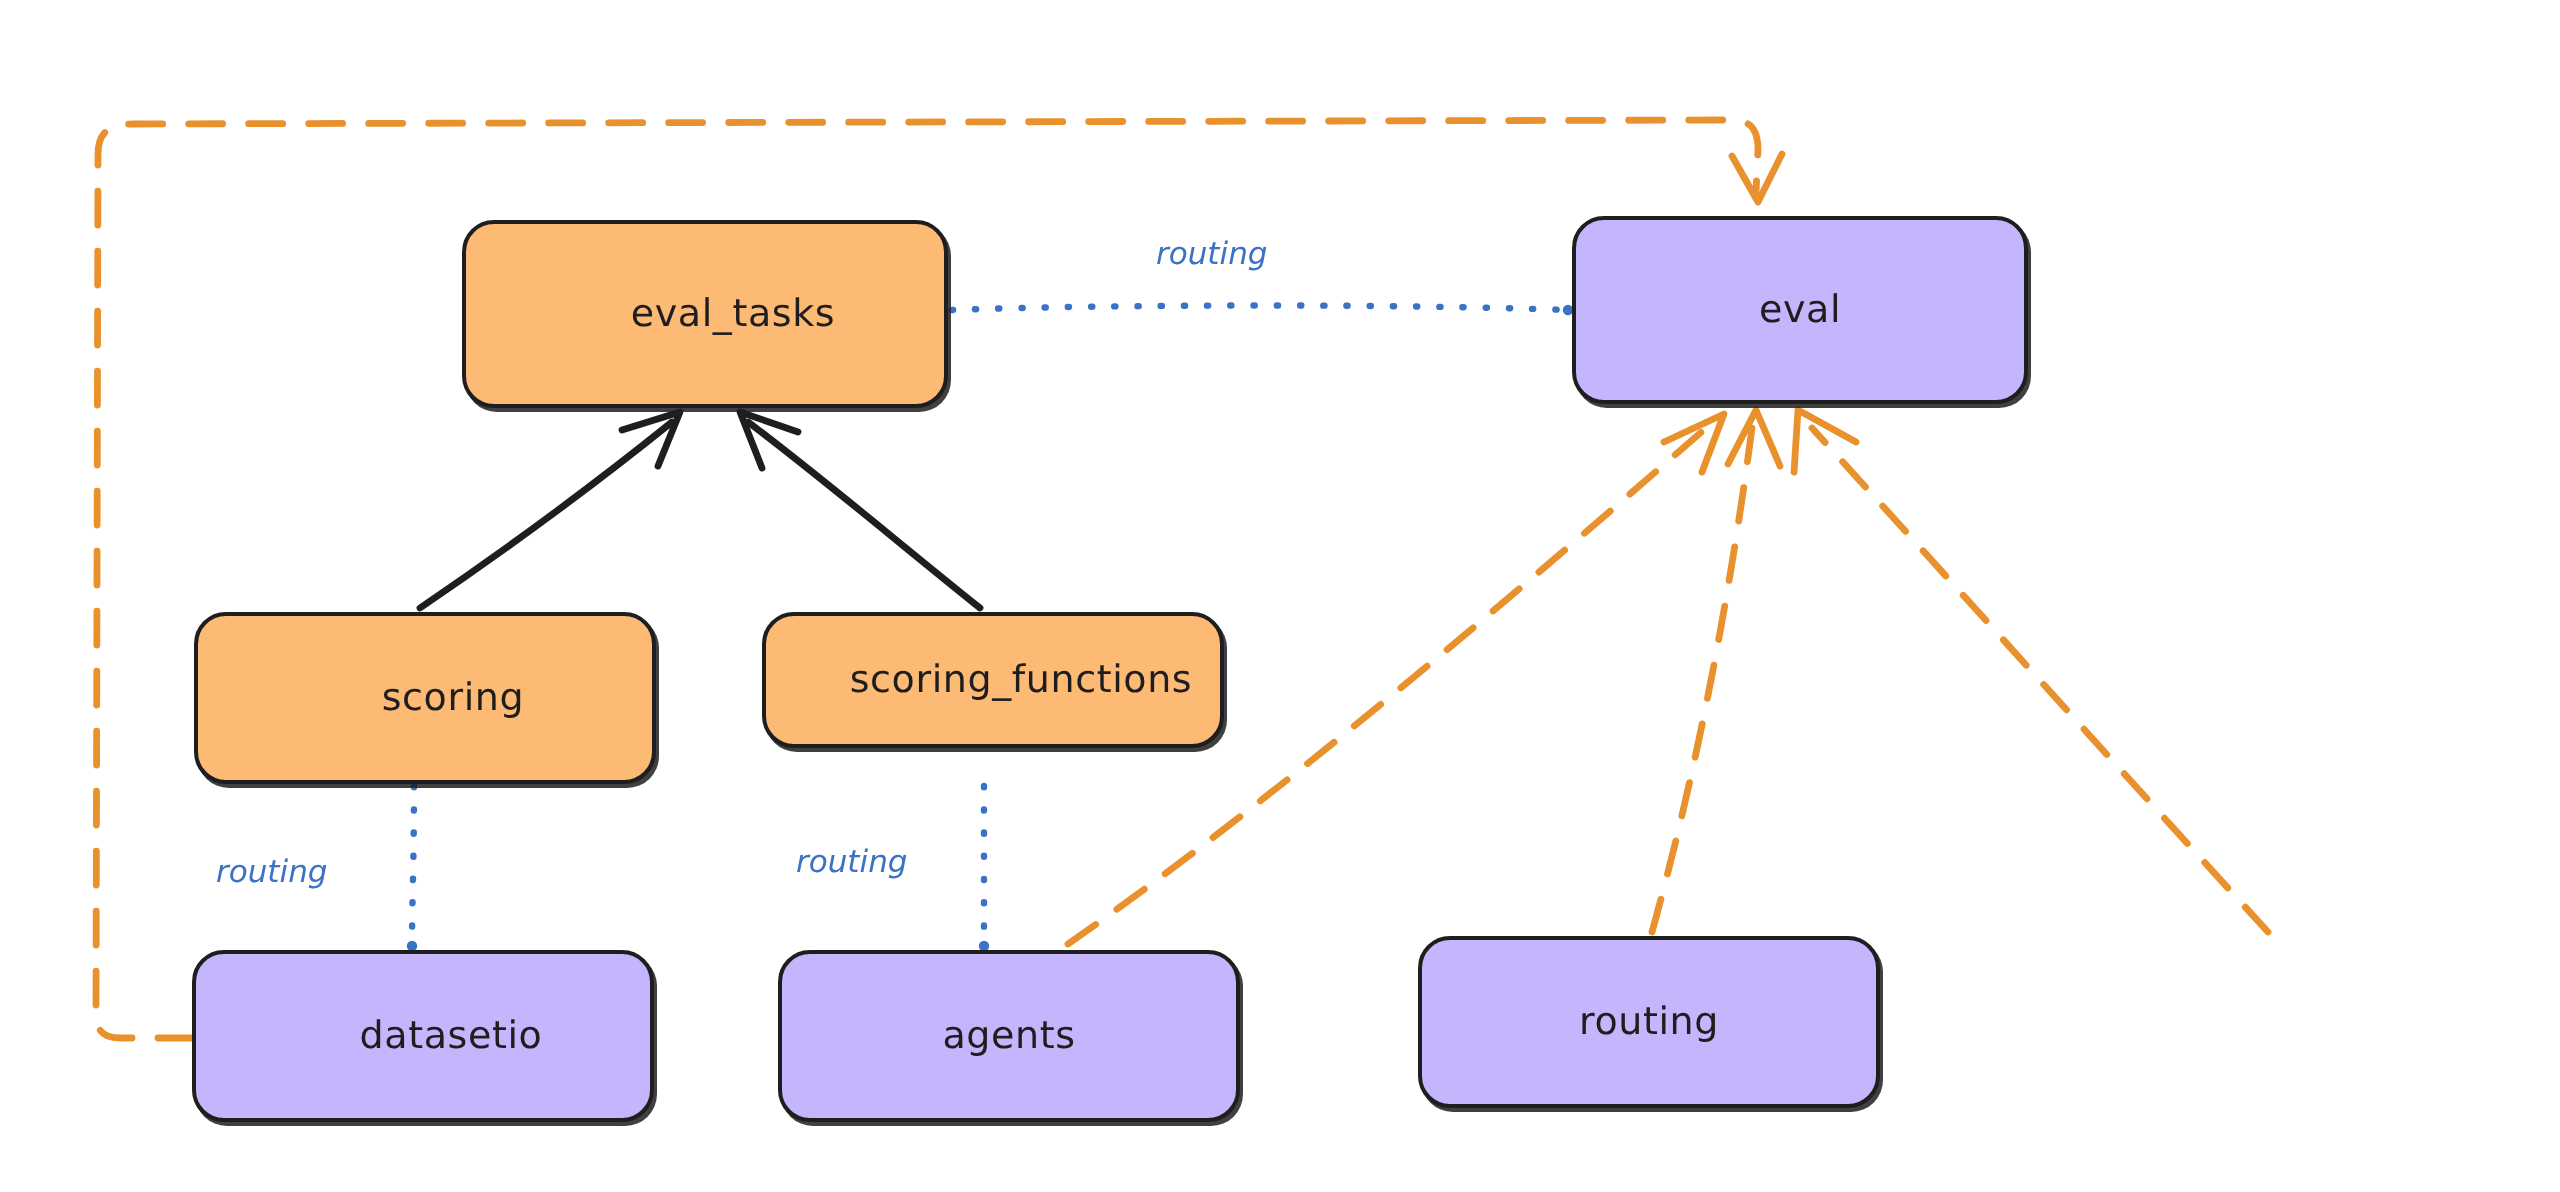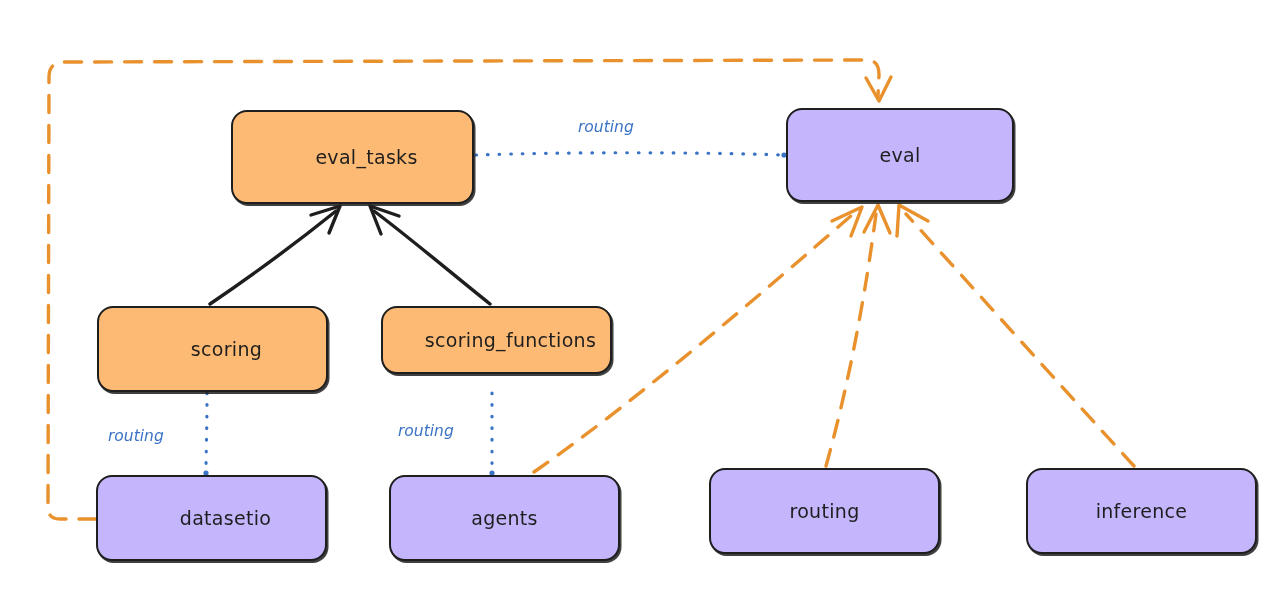--- a/index.html
+++ b/index.html
@@ -132,23 +132,20 @@
   </div>
 
   <div class="node prov" style="left:389px; top:475px; width:231px; height:86px;">
     <span class="node-label">agents</span>
   </div>
 
   <div class="node prov" style="left:709px; top:468px; width:231px; height:86px;">
     <span class="node-label">routing</span>
   </div>
 
-  <div class="node prov" style="left:1026px; top:468px; width:231px; height:86px;">
-    <span class="node-label">inference</span>
-  </div>
 
   <div class="edge-label" style="left:578px; top:118px;">routing</div>
 
   <div class="edge-label" style="left:108px; top:427px;">routing</div>
 
   <div class="edge-label" style="left:398px; top:422px;">routing</div>
 
 </div>
 
 </body></html>

